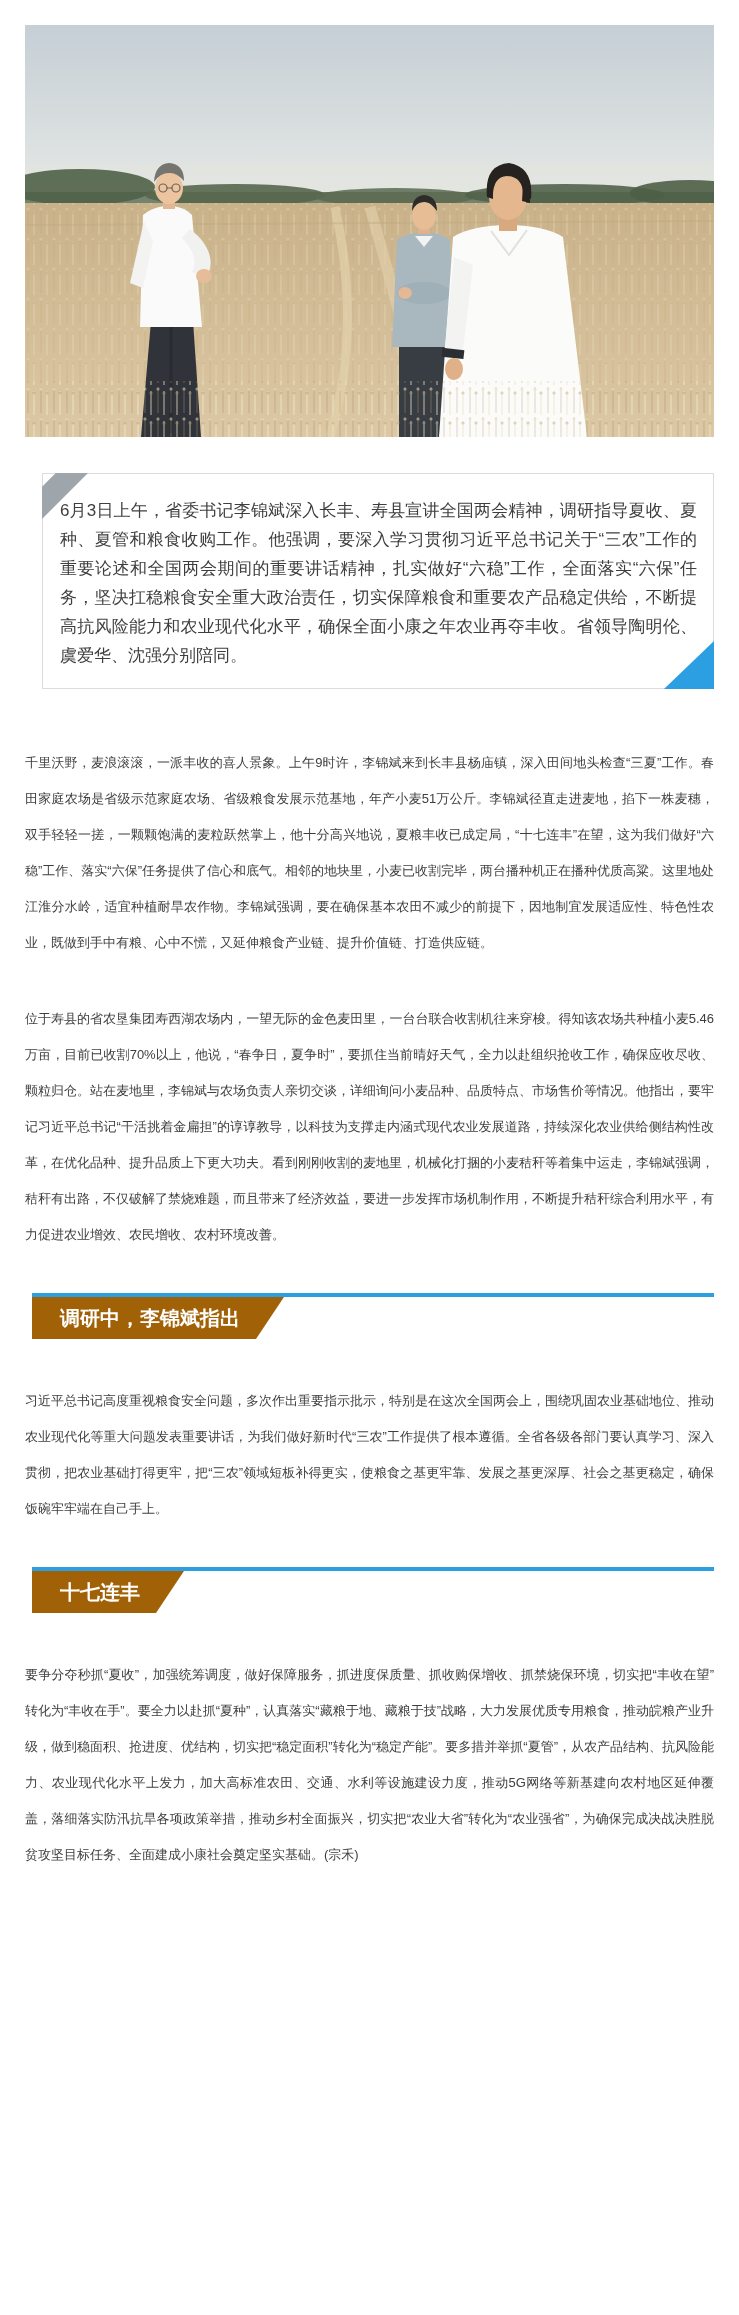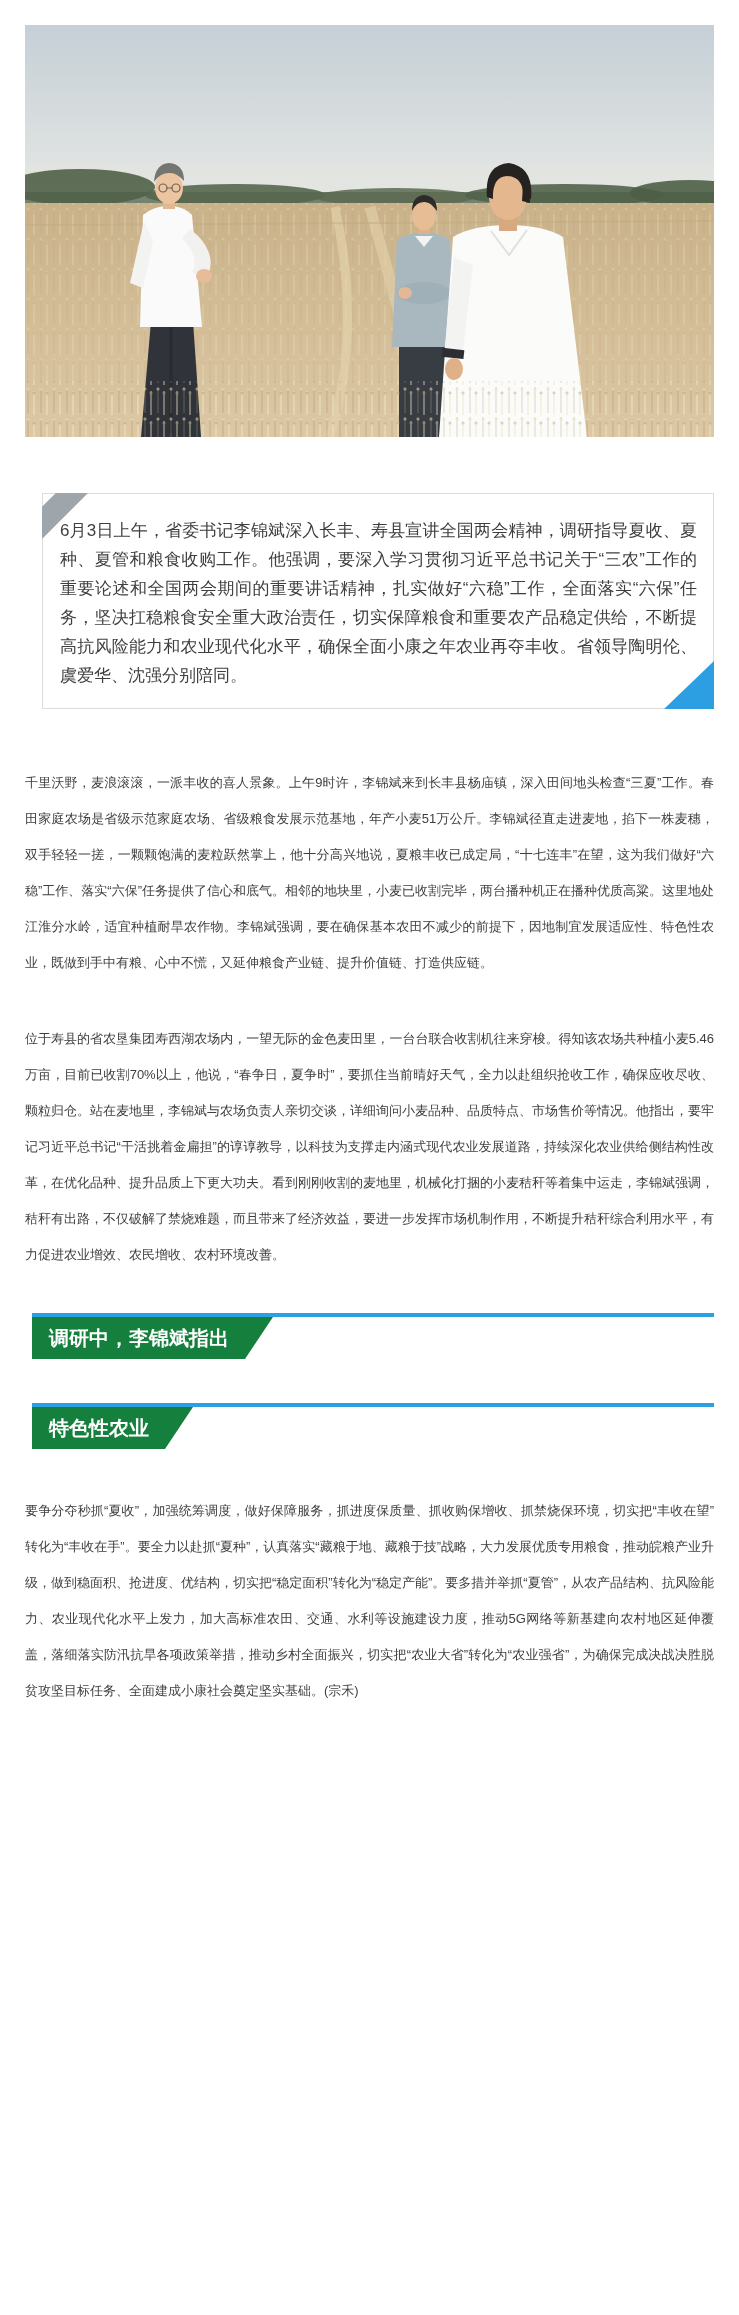--- a/index.html
+++ b/index.html
@@ -19,21 +19,21 @@
   .photo-wrap svg{display:block;}
   .caption{
     margin-top:24px;
     font-size:16px;
     line-height:38px;
     color:#808080;
     text-align:justify;
   }
   .summary{
     position:relative;
-    margin:56px 0 56px 17px;
+    margin:36px 0 56px 17px;
     border:1px solid #dcdcdc;
     padding:22px 16px 18px 17px;
     font-size:17px;
     line-height:29px;
     color:#3e3e3e;
     text-align:justify;
     background:#ffffff;
   }
   .fold{
     position:absolute;top:-1px;left:-1px;width:46px;height:46px;
@@ -54,26 +54,26 @@
   p.body.last{margin-bottom:0;}
   .section-header{
     margin:2px 0 44px 7px;
   }
   .header-line{
     height:4px;
     background:#2b9fe2;
   }
   .badge{
     display:inline-block;
-    background:#15803d;
+    background:#a16207;
     color:#ffffff;
     font-weight:bold;
     font-size:20px;
     line-height:42px;
-    padding:0 44px 0 17px;
+    padding:0 44px 0 28px;
     clip-path:polygon(0 0,100% 0,calc(100% - 28px) 100%,0 100%);
   }
 </style>
 </head>
 <body>
 
 <div class="page">
 
   <div class="photo-wrap">
     <svg width="689" height="412" viewBox="0 0 689 412" xmlns="http://www.w3.org/2000/svg">
@@ -168,21 +168,22 @@
   </div>
 
   <p class="body">千里沃野，麦浪滚滚，一派丰收的喜人景象。上午9时许，李锦斌来到长丰县杨庙镇，深入田间地头检查“三夏”工作。春田家庭农场是省级示范家庭农场、省级粮食发展示范基地，年产小麦51万公斤。李锦斌径直走进麦地，掐下一株麦穗，双手轻轻一搓，一颗颗饱满的麦粒跃然掌上，他十分高兴地说，夏粮丰收已成定局，“十七连丰”在望，这为我们做好“六稳”工作、落实“六保”任务提供了信心和底气。相邻的地块里，小麦已收割完毕，两台播种机正在播种优质高粱。这里地处江淮分水岭，适宜种植耐旱农作物。李锦斌强调，要在确保基本农田不减少的前提下，因地制宜发展适应性、特色性农业，既做到手中有粮、心中不慌，又延伸粮食产业链、提升价值链、打造供应链。</p>
   <p class="body">位于寿县的省农垦集团寿西湖农场内，一望无际的金色麦田里，一台台联合收割机往来穿梭。得知该农场共种植小麦5.46万亩，目前已收割70%以上，他说，“春争日，夏争时”，要抓住当前晴好天气，全力以赴组织抢收工作，确保应收尽收、颗粒归仓。站在麦地里，李锦斌与农场负责人亲切交谈，详细询问小麦品种、品质特点、市场售价等情况。他指出，要牢记习近平总书记“干活挑着金扁担”的谆谆教导，以科技为支撑走内涵式现代农业发展道路，持续深化农业供给侧结构性改革，在优化品种、提升品质上下更大功夫。看到刚刚收割的麦地里，机械化打捆的小麦秸秆等着集中运走，李锦斌强调，秸秆有出路，不仅破解了禁烧难题，而且带来了经济效益，要进一步发挥市场机制作用，不断提升秸秆综合利用水平，有力促进农业增效、农民增收、农村环境改善。</p>
 
   <div class="section-header">
     <div class="header-line"></div>
     <span class="badge">调研中，李锦斌指出</span>
   </div>
 
+  <p class="body">习近平总书记高度重视粮食安全问题，多次作出重要指示批示，特别是在这次全国两会上，围绕巩固农业基础地位、推动农业现代化等重大问题发表重要讲话，为我们做好新时代“三农”工作提供了根本遵循。全省各级各部门要认真学习、深入贯彻，把农业基础打得更牢，把“三农”领域短板补得更实，使粮食之基更牢靠、发展之基更深厚、社会之基更稳定，确保饭碗牢牢端在自己手上。</p>
 
   <div class="section-header">
     <div class="header-line"></div>
-    <span class="badge">特色性农业</span>
+    <span class="badge">十七连丰</span>
   </div>
 
   <p class="body last">要争分夺秒抓“夏收”，加强统筹调度，做好保障服务，抓进度保质量、抓收购保增收、抓禁烧保环境，切实把“丰收在望”转化为“丰收在手”。要全力以赴抓“夏种”，认真落实“藏粮于地、藏粮于技”战略，大力发展优质专用粮食，推动皖粮产业升级，做到稳面积、抢进度、优结构，切实把“稳定面积”转化为“稳定产能”。要多措并举抓“夏管”，从农产品结构、抗风险能力、农业现代化水平上发力，加大高标准农田、交通、水利等设施建设力度，推动5G网络等新基建向农村地区延伸覆盖，落细落实防汛抗旱各项政策举措，推动乡村全面振兴，切实把“农业大省”转化为“农业强省”，为确保完成决战决胜脱贫攻坚目标任务、全面建成小康社会奠定坚实基础。(宗禾)</p>
 
 </div>
 
 </body></html>

